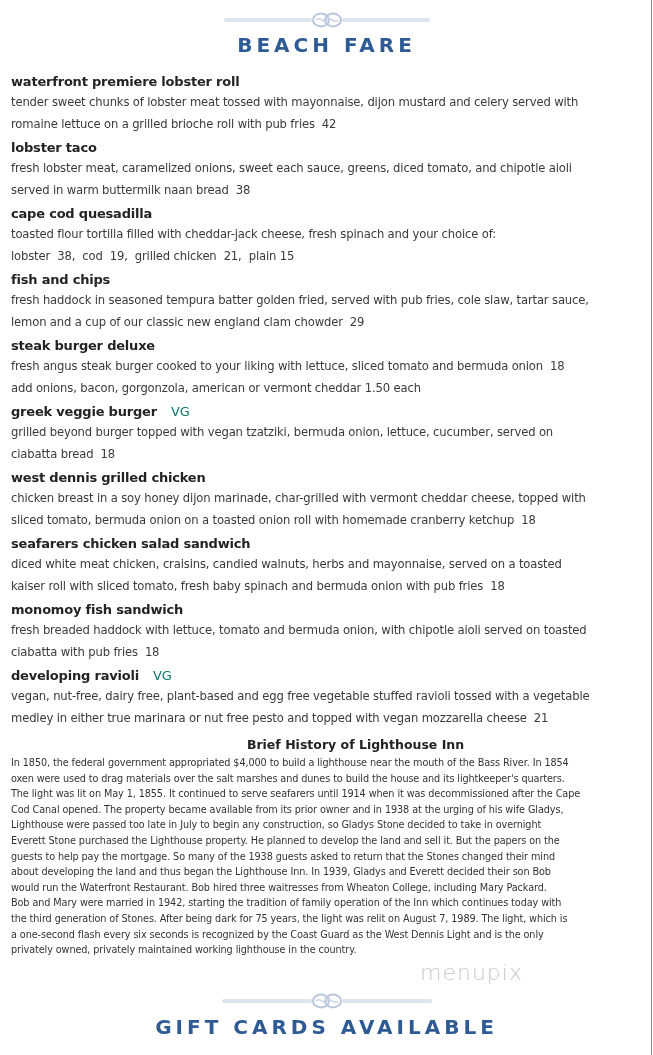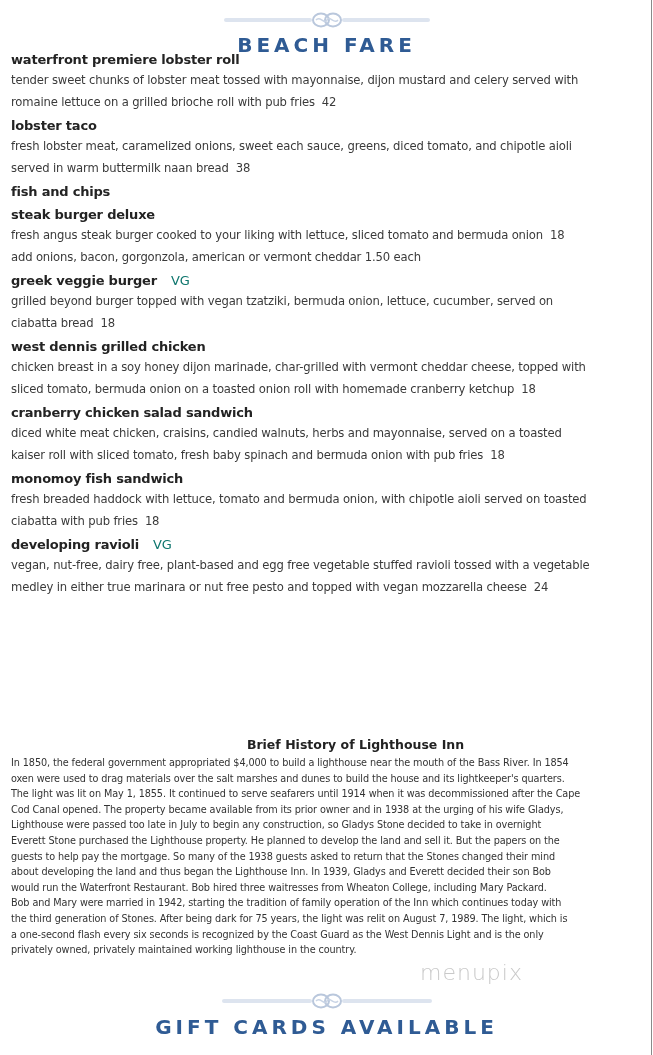--- a/index.html
+++ b/index.html
@@ -22,21 +22,21 @@
   .divider .knot {
     width: 34px; height: 16px; display: flex; align-items: center; justify-content: center;
     margin: 0 -2px;
   }
   .heading {
     position: absolute; left: 0; width: 653px; text-align: center;
     color: #2f5b94; font-weight: 700; letter-spacing: 4px;
     font-family: "DejaVu Sans", "Liberation Sans", sans-serif;
   }
   .menu {
-    position: absolute; left: 11px; top: 50px; width: 630px;
+    position: absolute; left: 11px; top: 72px; width: 630px;
   }
   .item { margin-bottom: 3px; }
   .item-name {
     font-size: 13px; font-weight: bold; color: #232323; line-height: 20px;
     letter-spacing: -0.2px;
   }
   .item-tag { font-weight: normal; color: #0f766e; margin-left: 14px; }
   .item-desc {
     font-size: 11.6px; color: #3a3a3a; line-height: 21.5px;
     letter-spacing: -0.15px;
@@ -82,23 +82,30 @@
     <div class="item-desc justify">tender sweet chunks of lobster meat tossed with mayonnaise, dijon mustard and celery served with</div>
     <div class="item-desc"><span>romaine lettuce on a grilled brioche roll with pub fries</span><span class="price">42</span></div>
   </div>
 
   <div class="item">
     <div class="item-name">lobster taco</div>
     <div class="item-desc justify">fresh lobster meat, caramelized onions, sweet each sauce, greens, diced tomato, and chipotle aioli</div>
     <div class="item-desc"><span>served in warm buttermilk naan bread</span><span class="price">38</span></div>
   </div>
 
+  <div class="item">
+    <div class="item-name">cape cod quesadilla</div>
+    <div class="item-desc">toasted flour tortilla filled with cheddar-jack cheese, fresh spinach and your choice of:</div>
+    <div class="item-desc" style="white-space:pre;">lobster  38,  cod  19,  grilled chicken  21,  plain 15</div>
+  </div>
 
   <div class="item">
     <div class="item-name">fish and chips</div>
+    <div class="item-desc">fresh haddock in seasoned tempura batter golden fried, served with pub fries, cole slaw, tartar sauce,</div>
+    <div class="item-desc"><span>lemon and a cup of our classic new england clam chowder</span><span class="price">29</span></div>
   </div>
 
   <div class="item">
     <div class="item-name">steak burger deluxe</div>
     <div class="item-desc" style="white-space:pre;">fresh angus steak burger cooked to your liking with lettuce, sliced tomato and bermuda onion  18</div>
     <div class="item-desc">add onions, bacon, gorgonzola, american or vermont cheddar 1.50 each</div>
   </div>
 
   <div class="item">
     <div class="item-name"><span>greek veggie burger</span><span class="item-tag">VG</span></div>
@@ -106,35 +113,35 @@
     <div class="item-desc"><span>ciabatta bread</span><span class="price">18</span></div>
   </div>
 
   <div class="item">
     <div class="item-name">west dennis grilled chicken</div>
     <div class="item-desc justify">chicken breast in a soy honey dijon marinade, char-grilled with vermont cheddar cheese, topped with</div>
     <div class="item-desc"><span>sliced tomato, bermuda onion on a toasted onion roll with homemade cranberry ketchup</span><span class="price">18</span></div>
   </div>
 
   <div class="item">
-    <div class="item-name">cranberry chicken salad sandwich</div>
+    <div class="item-name">seafarers chicken salad sandwich</div>
     <div class="item-desc justify">diced white meat chicken, craisins, candied walnuts, herbs and mayonnaise, served on a toasted</div>
     <div class="item-desc"><span>kaiser roll with sliced tomato, fresh baby spinach and bermuda onion with pub fries</span><span class="price">18</span></div>
   </div>
 
   <div class="item">
     <div class="item-name">monomoy fish sandwich</div>
     <div class="item-desc justify">fresh breaded haddock with lettuce, tomato and bermuda onion, with chipotle aioli served on toasted</div>
     <div class="item-desc"><span>ciabatta with pub fries</span><span class="price">18</span></div>
   </div>
 
   <div class="item">
     <div class="item-name"><span>developing ravioli</span><span class="item-tag">VG</span></div>
     <div class="item-desc">vegan, nut-free, dairy free, plant-based and egg free vegetable stuffed ravioli tossed with a vegetable</div>
-    <div class="item-desc"><span>medley in either true marinara or nut free pesto and topped with vegan mozzarella cheese</span><span class="price">24</span></div>
+    <div class="item-desc"><span>medley in either true marinara or nut free pesto and topped with vegan mozzarella cheese</span><span class="price">21</span></div>
   </div>
 </div>
 
 <div class="history-title">Brief History of Lighthouse Inn</div>
 <div class="history-body">
   <div>In 1850, the federal government appropriated $4,000 to build a lighthouse near the mouth of the Bass River. In 1854</div>
   <div>oxen were used to drag materials over the salt marshes and dunes to build the house and its lightkeeper's quarters.</div>
   <div>The light was lit on May 1, 1855. It continued to serve seafarers until 1914 when it was decommissioned after the Cape</div>
   <div>Cod Canal opened. The property became available from its prior owner and in 1938 at the urging of his wife Gladys,</div>
   <div>Lighthouse were passed too late in July to begin any construction, so Gladys Stone decided to take in overnight</div>

